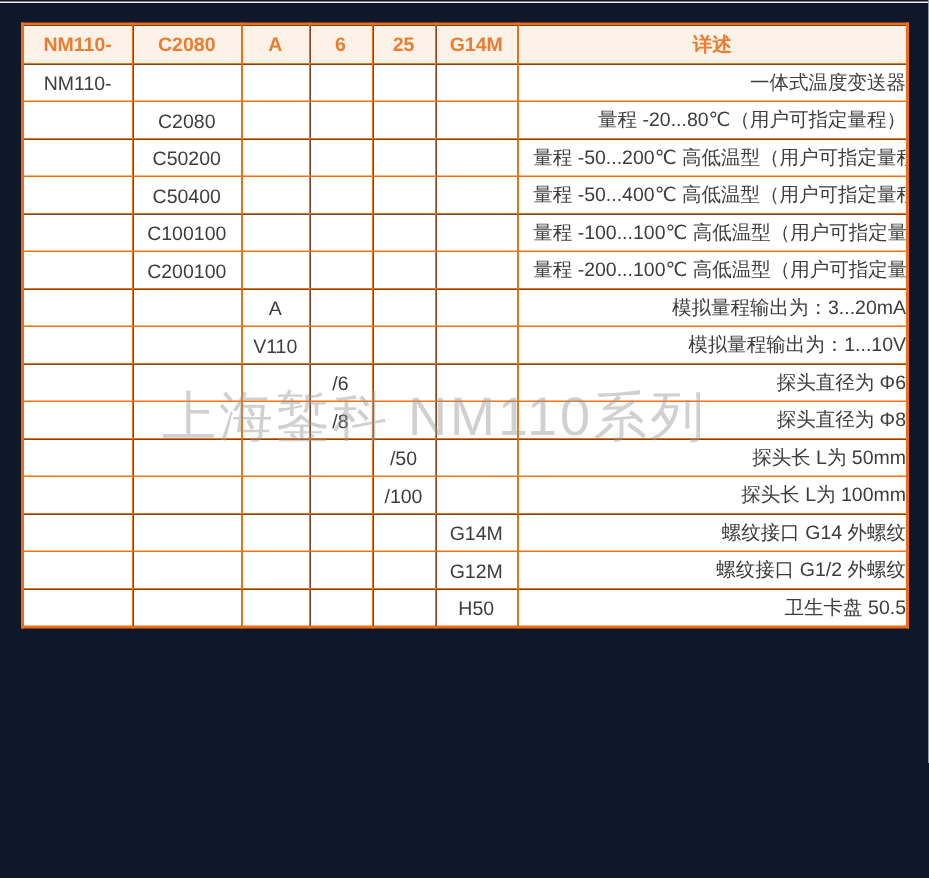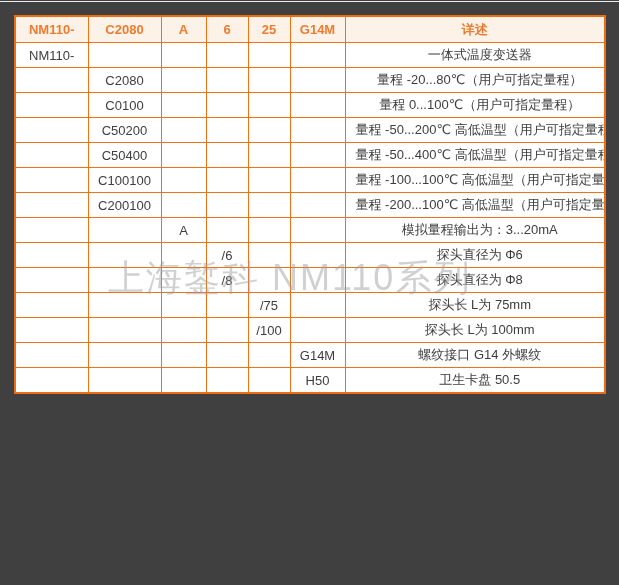--- a/index.html
+++ b/index.html
@@ -5,21 +5,21 @@
   html, body {
     margin: 0;
     padding: 0;
     background: #ffffff;
     font-family: "Liberation Sans", "DejaVu Sans", sans-serif;
   }
   .page {
     position: relative;
     width: 619px;
     height: 585px;
-    background: #404040;
+    background: #0f172a;
     overflow: hidden;
   }
   .top-hairline {
     position: absolute;
     top: 1px;
     left: 0;
     width: 619px;
     height: 1px;
     background: #ededed;
   }
@@ -45,21 +45,21 @@
     background: #fcf2e8;
     color: #ee7c2f;
     font-weight: bold;
     height: 25px;
   }
   .order-table td {
     color: #3d3d3d;
     background: #ffffff;
   }
   .order-table td.desc {
-    text-align: center;
+    text-align: right;
     padding-left: 10px;
   }
   .watermark {
     position: absolute;
     left: 108px;
     top: 256px;
     font-size: 36px;
     line-height: 44px;
     letter-spacing: 2px;
     color: rgba(150, 150, 150, 0.45);
@@ -109,29 +109,20 @@
           <td></td>
           <td>C2080</td>
           <td></td>
           <td></td>
           <td></td>
           <td></td>
           <td class="desc">量程 -20...80℃（用户可指定量程）</td>
         </tr>
         <tr>
           <td></td>
-          <td>C0100</td>
-          <td></td>
-          <td></td>
-          <td></td>
-          <td></td>
-          <td class="desc">量程 0...100℃（用户可指定量程）</td>
-        </tr>
-        <tr>
-          <td></td>
           <td>C50200</td>
           <td></td>
           <td></td>
           <td></td>
           <td></td>
           <td class="desc">量程 -50...200℃  高低温型（用户可指定量程）</td>
         </tr>
         <tr>
           <td></td>
           <td>C50400</td>
@@ -164,43 +155,52 @@
           <td></td>
           <td>A</td>
           <td></td>
           <td></td>
           <td></td>
           <td class="desc">模拟量程输出为：3...20mA</td>
         </tr>
         <tr>
           <td></td>
           <td></td>
+          <td>V110</td>
+          <td></td>
+          <td></td>
+          <td></td>
+          <td class="desc">模拟量程输出为：1...10V</td>
+        </tr>
+        <tr>
+          <td></td>
+          <td></td>
           <td></td>
           <td>/6</td>
           <td></td>
           <td></td>
           <td class="desc">探头直径为 Φ6</td>
         </tr>
         <tr>
           <td></td>
           <td></td>
           <td></td>
           <td>/8</td>
           <td></td>
           <td></td>
           <td class="desc">探头直径为 Φ8</td>
         </tr>
         <tr>
           <td></td>
           <td></td>
           <td></td>
           <td></td>
-          <td>/75</td>
-          <td></td>
-          <td class="desc">探头长 L为 75mm</td>
+          <td>/50</td>
+          <td></td>
+          <td class="desc">探头长 L为 50mm</td>
         </tr>
         <tr>
           <td></td>
           <td></td>
           <td></td>
           <td></td>
           <td>/100</td>
           <td></td>
           <td class="desc">探头长 L为 100mm</td>
         </tr>
@@ -212,20 +212,29 @@
           <td></td>
           <td>G14M</td>
           <td class="desc">螺纹接口 G14  外螺纹</td>
         </tr>
         <tr>
           <td></td>
           <td></td>
           <td></td>
           <td></td>
           <td></td>
+          <td>G12M</td>
+          <td class="desc">螺纹接口 G1/2 外螺纹</td>
+        </tr>
+        <tr>
+          <td></td>
+          <td></td>
+          <td></td>
+          <td></td>
+          <td></td>
           <td>H50</td>
           <td class="desc">卫生卡盘 50.5</td>
         </tr>
       </tbody>
   </table>
 
   <div class="watermark">上海錾科 NM110系列</div>
 </div>
 
 </body></html>

